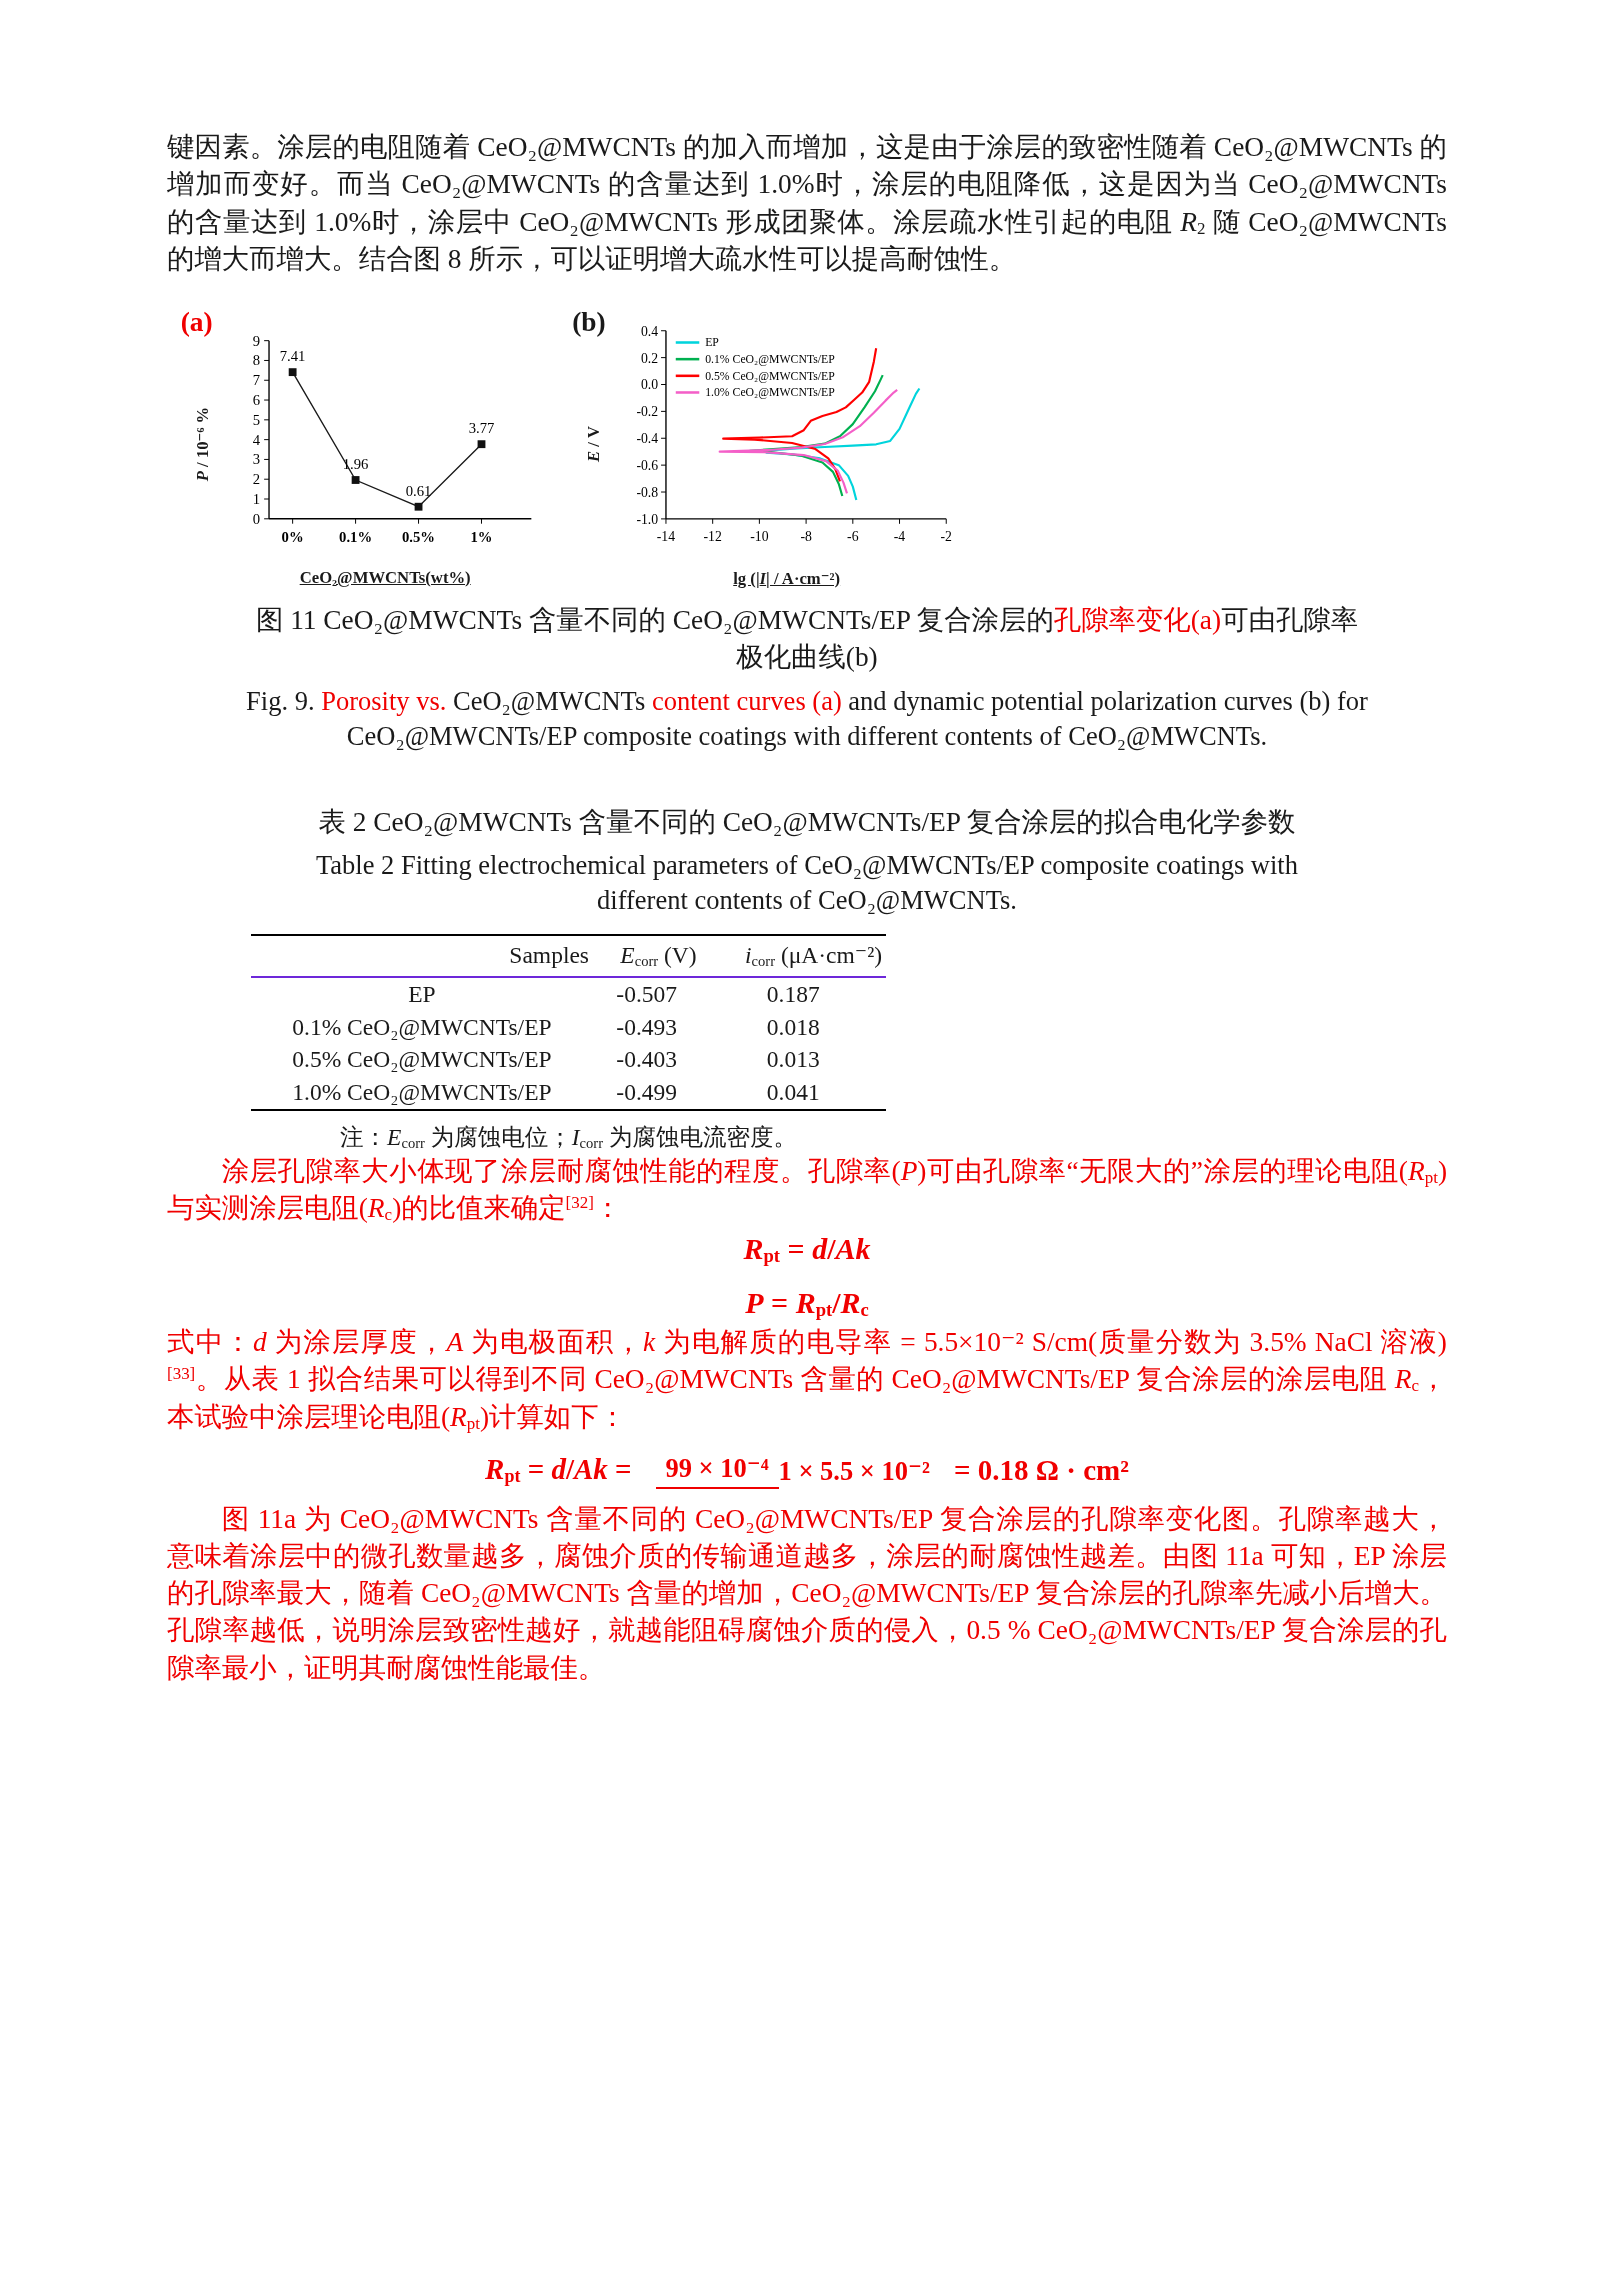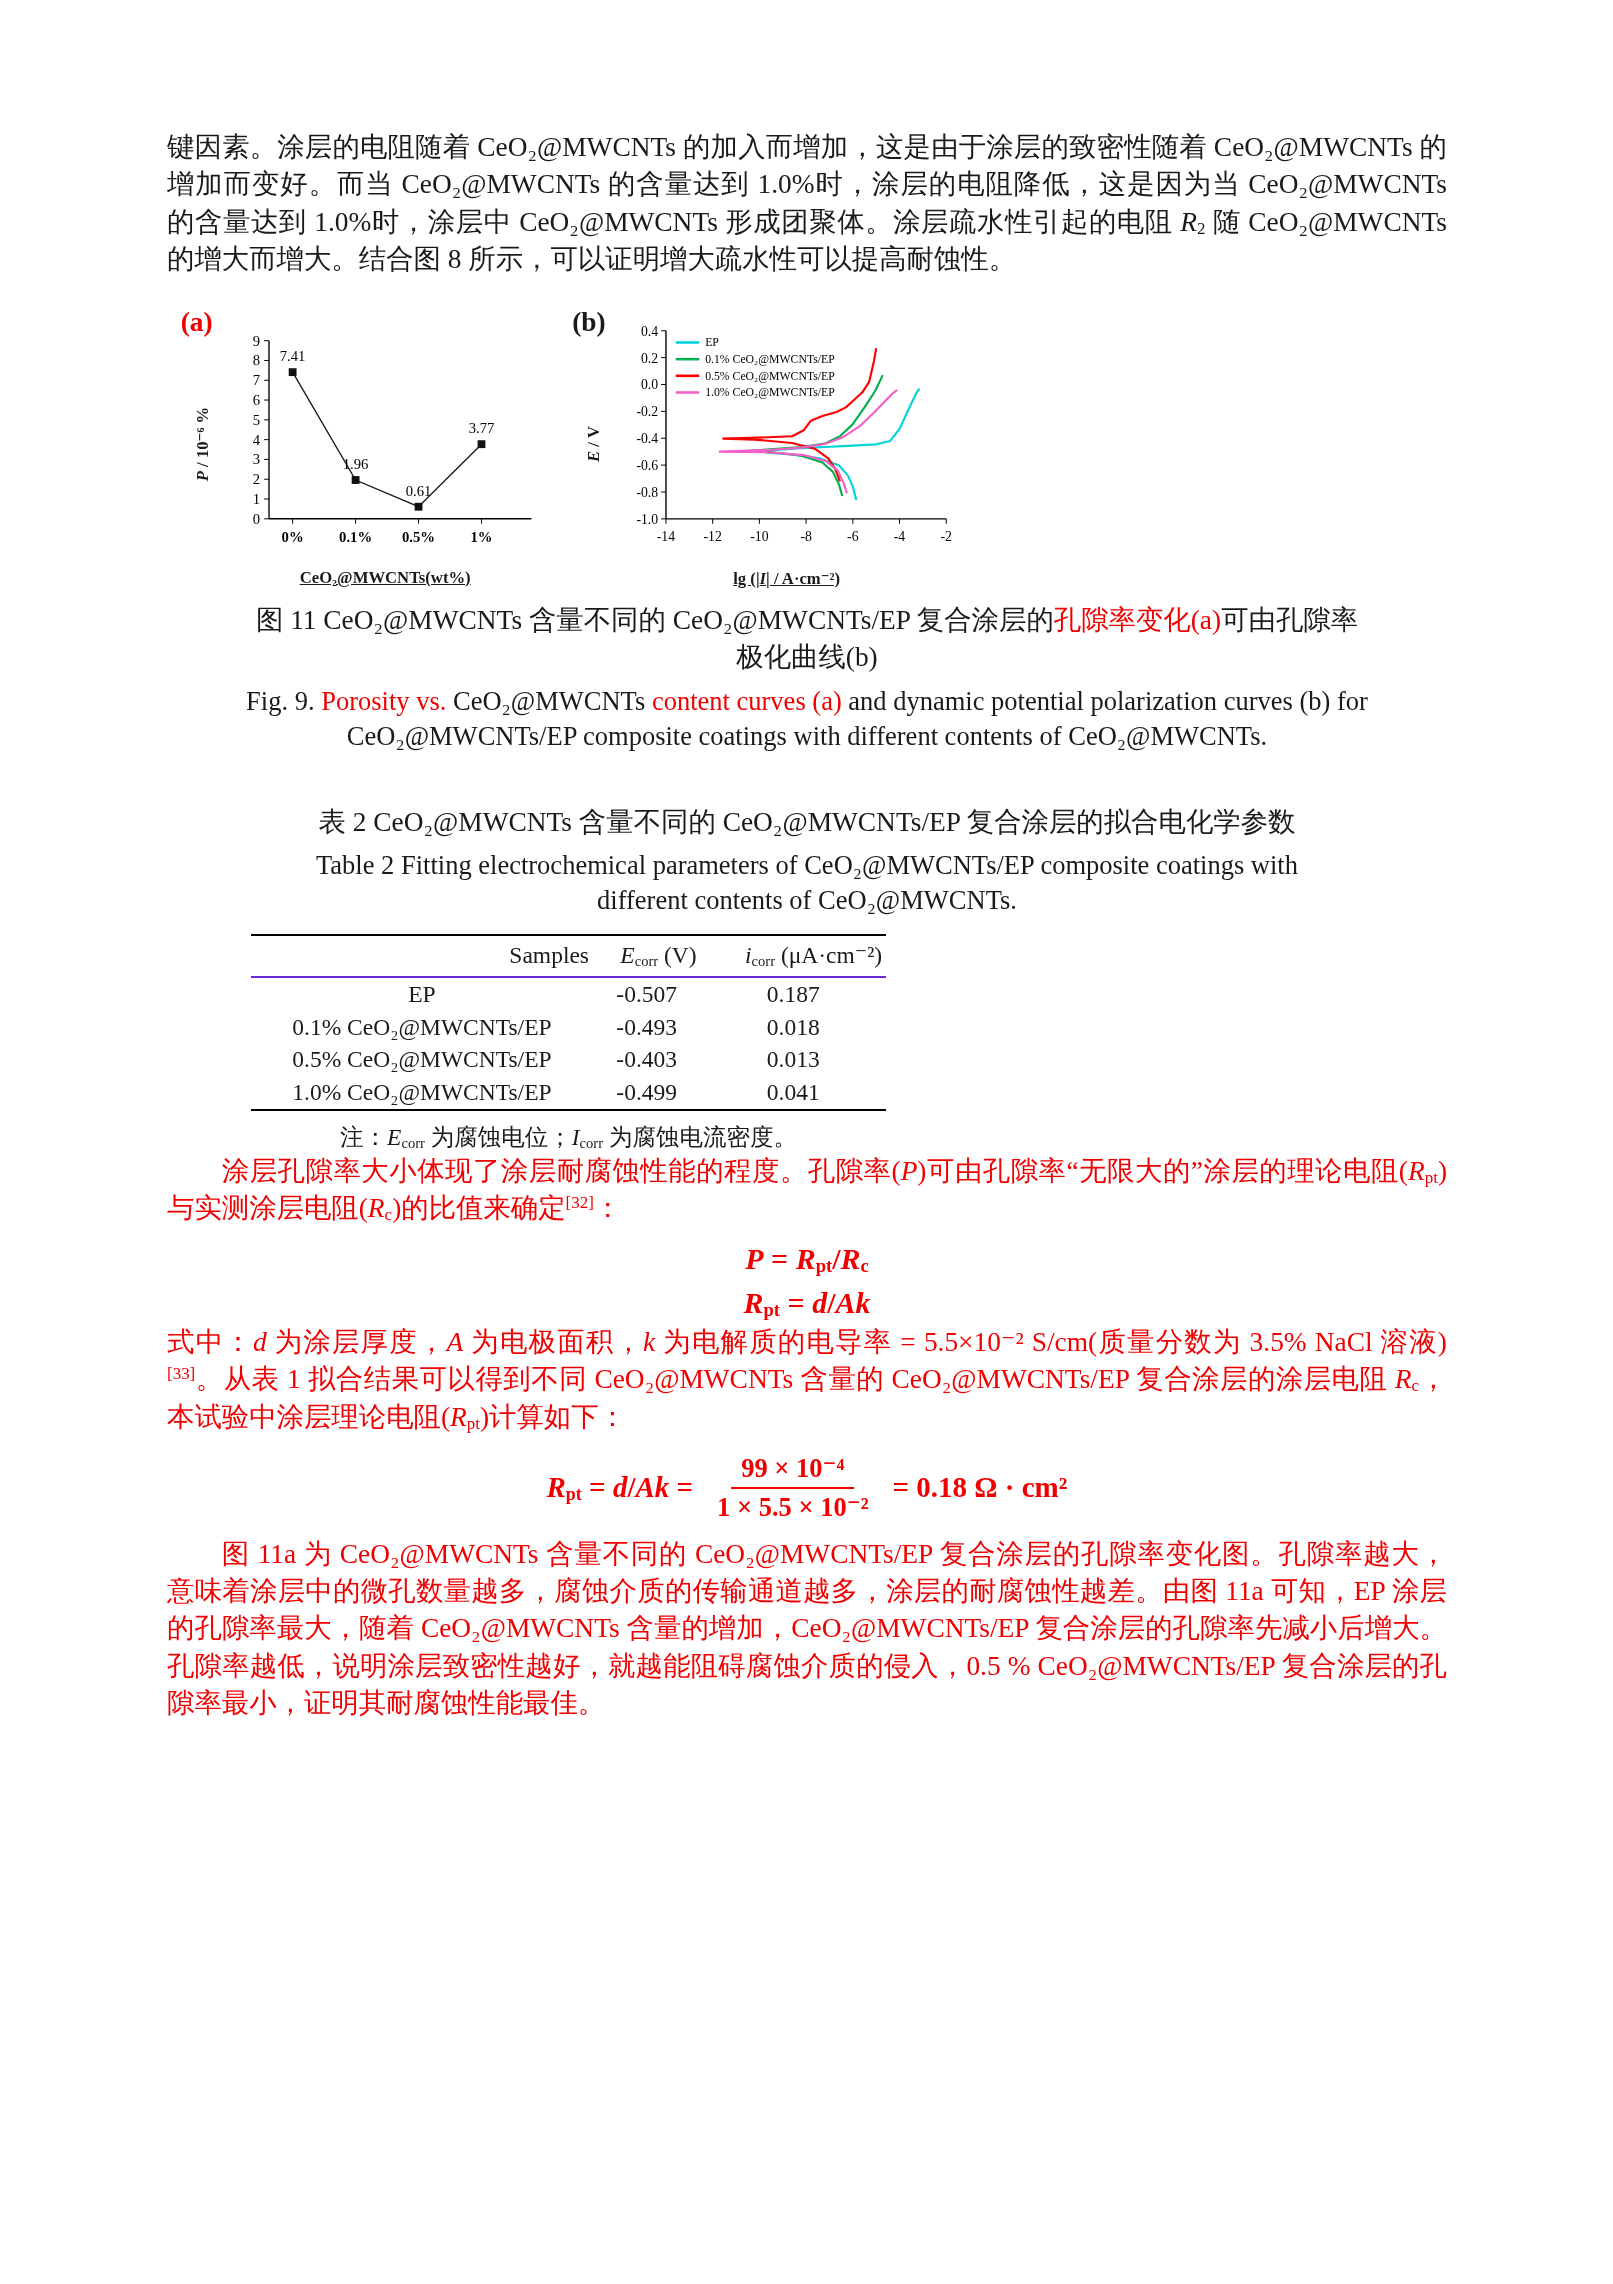--- a/index.html
+++ b/index.html
@@ -38,21 +38,21 @@
           border-top:2.9px solid #000; border-bottom:2.9px solid #000; font-size:23.5px; }
   table.datatable th { font-weight:normal; border-bottom:2px solid #6d28d9; padding:5.9px 3.9px; text-align:right; }
   table.datatable td { padding:2.9px 3.9px; text-align:center; }
   .note { text-align:center; font-size:23.5px; margin-top:9.8px; }
 
   
   .formula { text-align:center; font-size:30px; font-weight:bold; line-height:1.45; }
   .formula-top { margin-top:9.8px; }
   .formula-big { display:flex; justify-content:center; align-items:center;
                  font-size:29px; font-weight:bold; margin:15.7px 0 11.8px 0; gap:24px; }
-  .frac { display:inline-flex; flex-direction:column; align-items:center; font-size:26.5px; line-height:1.25; }
+  .frac { display:inline-flex; align-items:center; font-size:26.5px; line-height:1.25; }
   .frac .num { border-bottom:2.5px solid var(--red); padding:0 9.8px 2px 9.8px; }
   .frac .den { padding-top:2px; }
 
   .para-space { margin-top:45px; }
   .para-space-sm { margin-top:7.8px; }
 </style>
 </head>
 <body>
 
 <div class="page">
@@ -198,22 +198,22 @@
             <td>-0.499</td>
             <td>0.041</td>
           </tr>
         </tbody>
       </table>
       <div class="note"><span>注：</span><span class="rt-i">E</span><span class="rt-sub">corr</span><span> 为腐蚀电位；</span><span class="rt-i">I</span><span class="rt-sub">corr</span><span> 为腐蚀电流密度。</span></div>
     </div>
 
     <p class="body red indent para-space"><span>涂层孔隙率大小体现了涂层耐腐蚀性能的程度。孔隙率(</span><span class="rt-i">P</span><span>)可由孔隙率“无限大的”涂层的理论电阻(</span><span class="rt-i">R</span><span class="rt-sub">pt</span><span>)与实测涂层电阻(</span><span class="rt-i">R</span><span class="rt-sub">c</span><span>)的比值来确定</span><span class="rt-sup">[32]</span><span>：</span></p>
 
+    <div class="formula red"><span class="rt-i">R</span><span class="rt-sub">pt</span><span> = </span><span class="rt-i">d</span><span>/</span><span class="rt-i">Ak</span></div>
     <div class="formula red formula-top"><span class="rt-i">P</span><span> = </span><span class="rt-i">R</span><span class="rt-sub">pt</span><span>/</span><span class="rt-i">R</span><span class="rt-sub">c</span></div>
-    <div class="formula red"><span class="rt-i">R</span><span class="rt-sub">pt</span><span> = </span><span class="rt-i">d</span><span>/</span><span class="rt-i">Ak</span></div>
 
     <p class="body red para-space-sm"><span>式中：</span><span class="rt-i">d</span><span> 为涂层厚度，</span><span class="rt-i">A</span><span> 为电极面积，</span><span class="rt-i">k</span><span> 为电解质的电导率 = 5.5×10⁻² S/cm(质量分数为 3.5% NaCl 溶液)</span><span class="rt-sup">[33]</span><span>。从表 1 拟合结果可以得到不同 CeO₂@MWCNTs 含量的 CeO₂@MWCNTs/EP 复合涂层的涂层电阻 </span><span class="rt-i">R</span><span class="rt-sub">c</span><span>，本试验中涂层理论电阻(</span><span class="rt-i">R</span><span class="rt-sub">pt</span><span>)计算如下：</span></p>
 
     <div class="formula-big red">
       <span class="f-lhs"><span class="rt-i">R</span><span class="rt-sub">pt</span><span> = </span><span class="rt-i">d</span><span>/</span><span class="rt-i">Ak</span><span> =</span></span>
       <span class="frac">
         <span class="num">99 × 10⁻⁴</span>
         <span class="den">1 × 5.5 × 10⁻²</span>
       </span>
       <span class="f-res">= 0.18 Ω · cm²</span>

